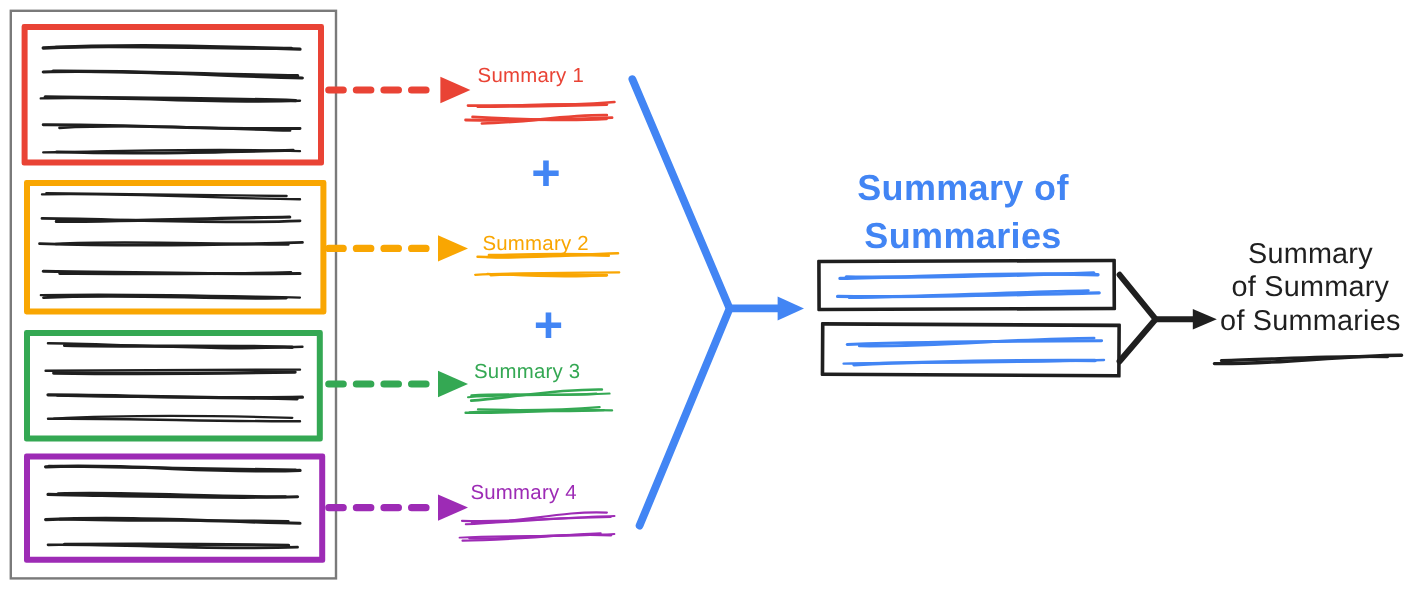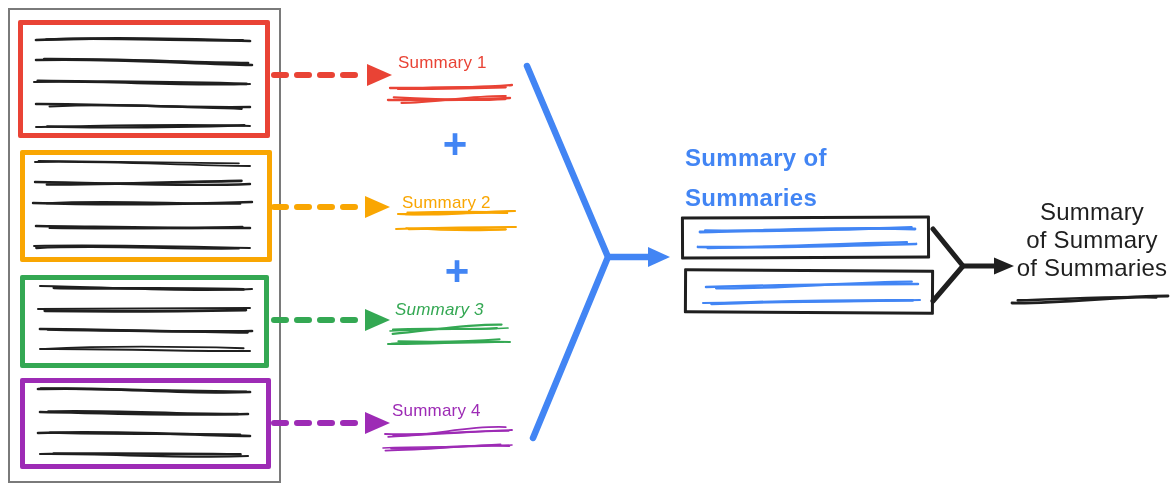--- a/index.html
+++ b/index.html
@@ -19,21 +19,21 @@
     position:absolute;z-index:4;
     font-size:17px;font-weight:500;letter-spacing:.2px;
     white-space:nowrap;
   }
   .plus{
     position:absolute;z-index:4;width:40px;
     font-size:42px;font-weight:700;text-align:center;line-height:44px;
   }
   .title{
     position:absolute;z-index:4;left:685px;top:138px;width:235px;
-    text-align:left;font-size:24px;font-weight:700;line-height:40px;
+    text-align:center;font-size:30px;font-weight:700;line-height:40px;
     letter-spacing:.3px;
   }
   .final-label{
     position:absolute;z-index:4;left:1003px;top:198px;width:178px;
     text-align:center;font-size:24px;font-weight:400;line-height:28px;
     letter-spacing:.2px;
   }
   .title span,.final-label span{display:block;}
 </style>
 </head>
@@ -46,21 +46,21 @@
   <div class="box doc-box" style="left: 18px; top: 20px; width: 252px; height: 118px; border-color: rgb(233, 67, 53);"></div>
   <div class="box doc-box" style="left: 20px; top: 150px; width: 252px; height: 112px; border-color: rgb(249, 166, 2);"></div>
   <div class="box doc-box" style="left: 20px; top: 275px; width: 249px; height: 93px; border-color: rgb(52, 168, 83);"></div>
   <div class="box doc-box" style="left: 20px; top: 378px; width: 251px; height: 91px; border-color: rgb(157, 43, 181);"></div>
 
   <div class="box sos-box" style="left: 681px; top: 216px; width: 249px; height: 43px; transform: rotate(-0.2deg); border-color: rgb(31, 31, 31);"></div>
   <div class="box sos-box" style="left: 684px; top: 269px; width: 250px; height: 45px; transform: rotate(0.3deg); border-color: rgb(31, 31, 31);"></div>
 
   <div class="s-label" style="left: 398px; top: 53px; color: rgb(233, 67, 53);">Summary 1</div>
   <div class="s-label" style="left: 402px; top: 193px; color: rgb(249, 166, 2);">Summary 2</div>
-  <div class="s-label" style="left: 395px; top: 300px; color: rgb(52, 168, 83); font-style: italic;">Summary 3</div>
+  <div class="s-label" style="left: 395px; top: 300px; color: rgb(52, 168, 83);">Summary 3</div>
   <div class="s-label" style="left: 392px; top: 401px; color: rgb(157, 43, 181);">Summary 4</div>
 
   <div class="plus" style="left: 435px; top: 122px; color: rgb(66, 133, 244);">+</div>
   <div class="plus" style="left: 437px; top: 249px; color: rgb(66, 133, 244);">+</div>
 
   <div class="title" style="color: rgb(66, 133, 244);">
     <span>Summary of</span>
     <span>Summaries</span>
   </div>
 

